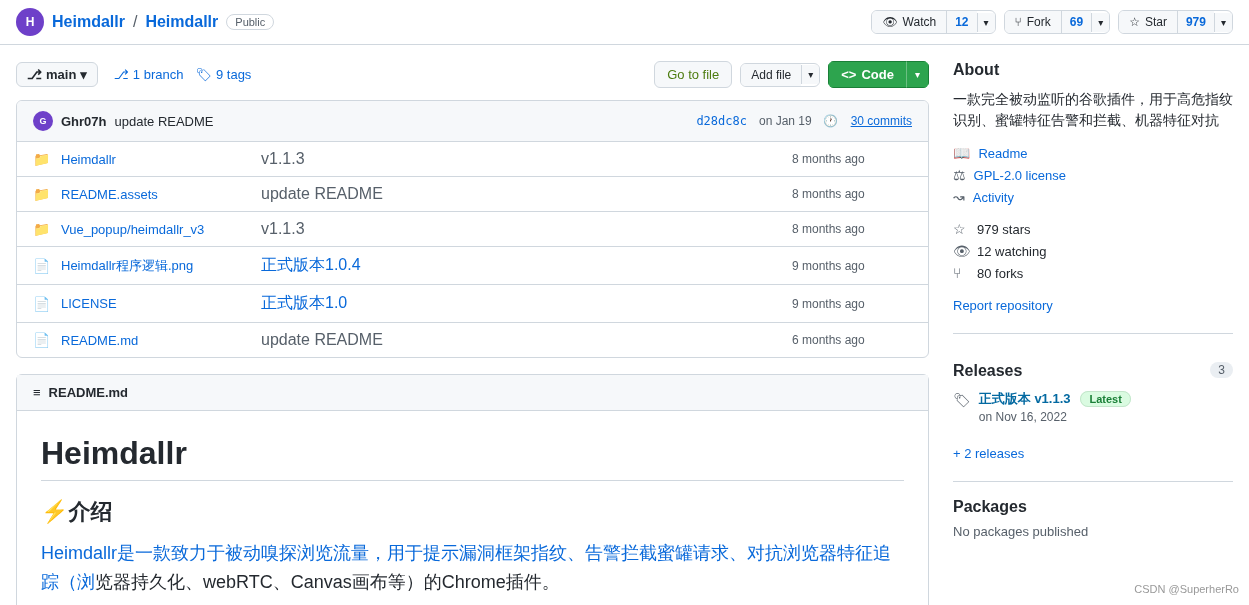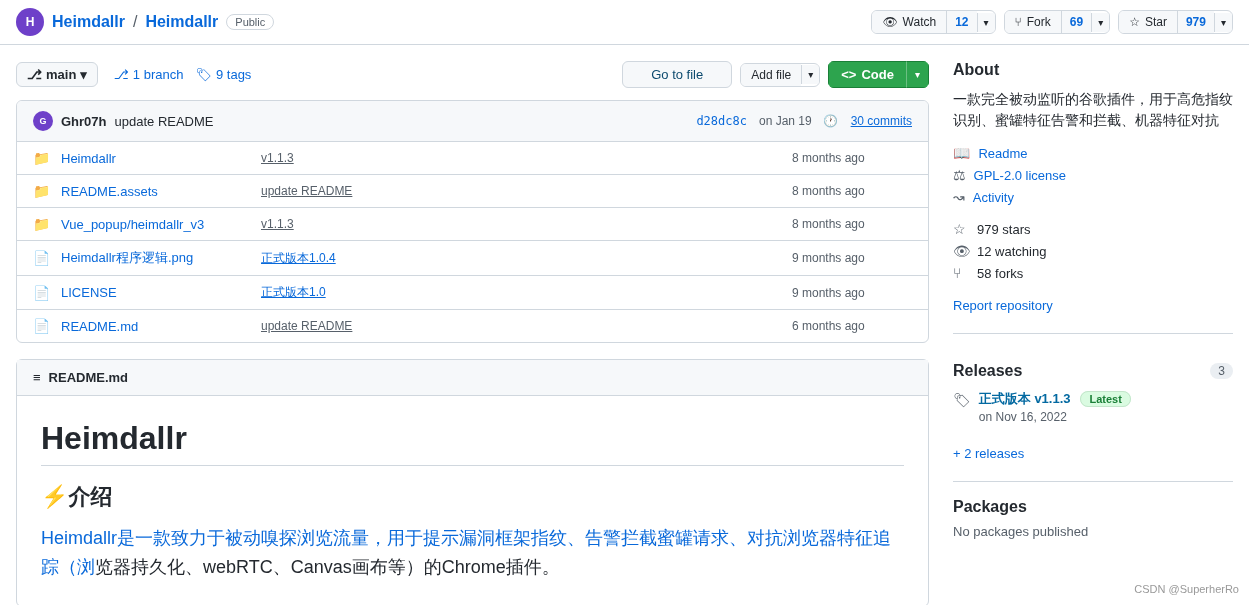--- a/index.html
+++ b/index.html
@@ -22,39 +22,39 @@
     .left-panel { flex: 1; min-width: 0; }
     .right-panel { width: 280px; flex-shrink: 0; margin-left: 24px; }
 
     .branch-bar { display: flex; align-items: center; justify-content: space-between; margin-bottom: 12px; }
     .branch-bar-left { display: flex; align-items: center; gap: 16px; }
     .branch-select { display: flex; align-items: center; gap: 4px; border: 1px solid #d0d7de; border-radius: 6px; padding: 4px 10px; background: #f6f8fa; cursor: pointer; font-size: 13px; font-weight: 600; }
     .branch-meta { display: flex; align-items: center; gap: 12px; color: #0969da; font-size: 13px; }
     .branch-meta a { color: #0969da; text-decoration: none; }
     .branch-meta span { display: flex; align-items: center; gap: 4px; }
     .branch-bar-right { display: flex; align-items: center; gap: 8px; }
-    .btn-outline { border: 1px solid #d0d7de; border-radius: 6px; padding: 5px 28px; background: #f6f8fa; cursor: pointer; font-size: 13px; color: #0c4a6e; }
+    .btn-outline { border: 1px solid #d0d7de; border-radius: 6px; padding: 5px 12px; background: #f6f8fa; cursor: pointer; font-size: 13px; color: #4d7c0f; }
 
     .file-list-container { border: 1px solid #d0d7de; border-radius: 6px; overflow: hidden; margin-bottom: 16px; }
     .commit-bar { display: flex; align-items: center; justify-content: space-between; padding: 10px 16px; background: #f6f8fa; border-bottom: 1px solid #d0d7de; }
     .commit-bar-left { display: flex; align-items: center; gap: 8px; }
     .commit-avatar { width: 20px; height: 20px; border-radius: 50%; background: #6e40c9; display: flex; align-items: center; justify-content: center; color: #fff; font-size: 9px; font-weight: bold; }
     .commit-author { font-weight: 600; font-size: 13px; color: #24292f; }
     .commit-message { font-size: 13px; color: #24292f; }
     .commit-bar-right { display: flex; align-items: center; gap: 12px; color: #57606a; font-size: 12px; }
     .commit-hash { color: #0969da; font-family: monospace; font-size: 12px; }
     .commit-time { color: #57606a; font-size: 12px; }
     .commits-link { color: #0969da; font-size: 12px; display: flex; align-items: center; gap: 4px; }
 
     .file-row { display: flex; align-items: center; padding: 8px 16px; border-bottom: 1px solid #d0d7de; }
     .file-row:last-child { border-bottom: none; }
     .file-icon { width: 20px; color: #57606a; margin-right: 8px; }
     .file-name { flex: 0 0 200px; color: #0969da; font-size: 13px; }
     .file-name a { color: #0969da; text-decoration: none; }
-    .file-commit { flex: 1; color: #57606a; font-size: 12px; margin-right: 16px; text-decoration: underline; }
+    .file-commit { flex: 1; color: #57606a; font-size: 16px; margin-right: 16px; }
     .file-time { color: #57606a; font-size: 12px; width: 120px; }
 
     .readme-section { border: 1px solid #d0d7de; border-radius: 6px; }
     .readme-header { display: flex; align-items: center; gap: 8px; padding: 10px 16px; border-bottom: 1px solid #d0d7de; background: #f6f8fa; font-size: 13px; font-weight: 600; }
     .readme-body { padding: 24px; }
     .readme-title { font-size: 32px; font-weight: 700; margin-bottom: 16px; padding-bottom: 8px; border-bottom: 1px solid #d0d7de; }
     .readme-subtitle { font-size: 22px; font-weight: 700; margin-bottom: 12px; display: flex; align-items: center; gap: 8px; }
     .readme-text { font-size: 18px; line-height: 1.6; color: #24292f; }
     .readme-text a { color: #0969da; text-decoration: none; }
 
@@ -68,21 +68,21 @@
 
     .about-stats { display: flex; flex-direction: column; gap: 6px; margin-bottom: 16px; }
     .stat-item { display: flex; align-items: center; gap: 8px; font-size: 13px; }
     .stat-item .stat-icon { color: #57606a; font-size: 14px; width: 16px; }
 
     .report-link { color: #0969da; font-size: 13px; text-decoration: none; }
 
     .divider { border: none; border-top: 1px solid #d0d7de; margin: 16px 0; }
 
     .releases-section { margin-bottom: 20px; }
-    .releases-header { display: flex; align-items: center; justify-content: space-between; margin-bottom: 10px; margin-top: 28px; }
+    .releases-header { display: flex; align-items: flex-start; justify-content: space-between; margin-bottom: 10px; margin-top: 28px; }
     .releases-title { font-size: 16px; font-weight: 700; }
     .releases-count { background: #eaeef2; border-radius: 20px; padding: 1px 8px; font-size: 12px; color: #57606a; }
     .release-item { display: flex; align-items: flex-start; gap: 8px; margin-bottom: 6px; }
     .release-icon { color: #57606a; font-size: 14px; margin-top: 2px; }
     .release-info .release-name { color: #0369a1; font-size: 13px; font-weight: 600; text-decoration: none; }
     .latest-badge { background: #dafbe1; color: #1a7f37; border: 1px solid #c3e6cb; border-radius: 20px; padding: 1px 8px; font-size: 11px; font-weight: 600; margin-left: 6px; }
     .release-date { color: #57606a; font-size: 12px; margin-top: 2px; }
     .more-releases { color: #0969da; font-size: 13px; text-decoration: none; margin-top: 22px; display: block; }
 
     .packages-section { }
@@ -272,21 +272,21 @@
         <div class="stat-item">
           <span class="stat-icon">☆</span>
           <span>979 stars</span>
         </div>
         <div class="stat-item">
           <span class="stat-icon">👁</span>
           <span>12 watching</span>
         </div>
         <div class="stat-item">
           <span class="stat-icon">⑂</span>
-          <span>58 forks</span>
+          <span>80 forks</span>
         </div>
       </div>
 
       <a href="#" class="report-link">Report repository</a>
     </div>
 
     <hr class="divider">
 
     <div class="releases-section">
       <div class="releases-header">

